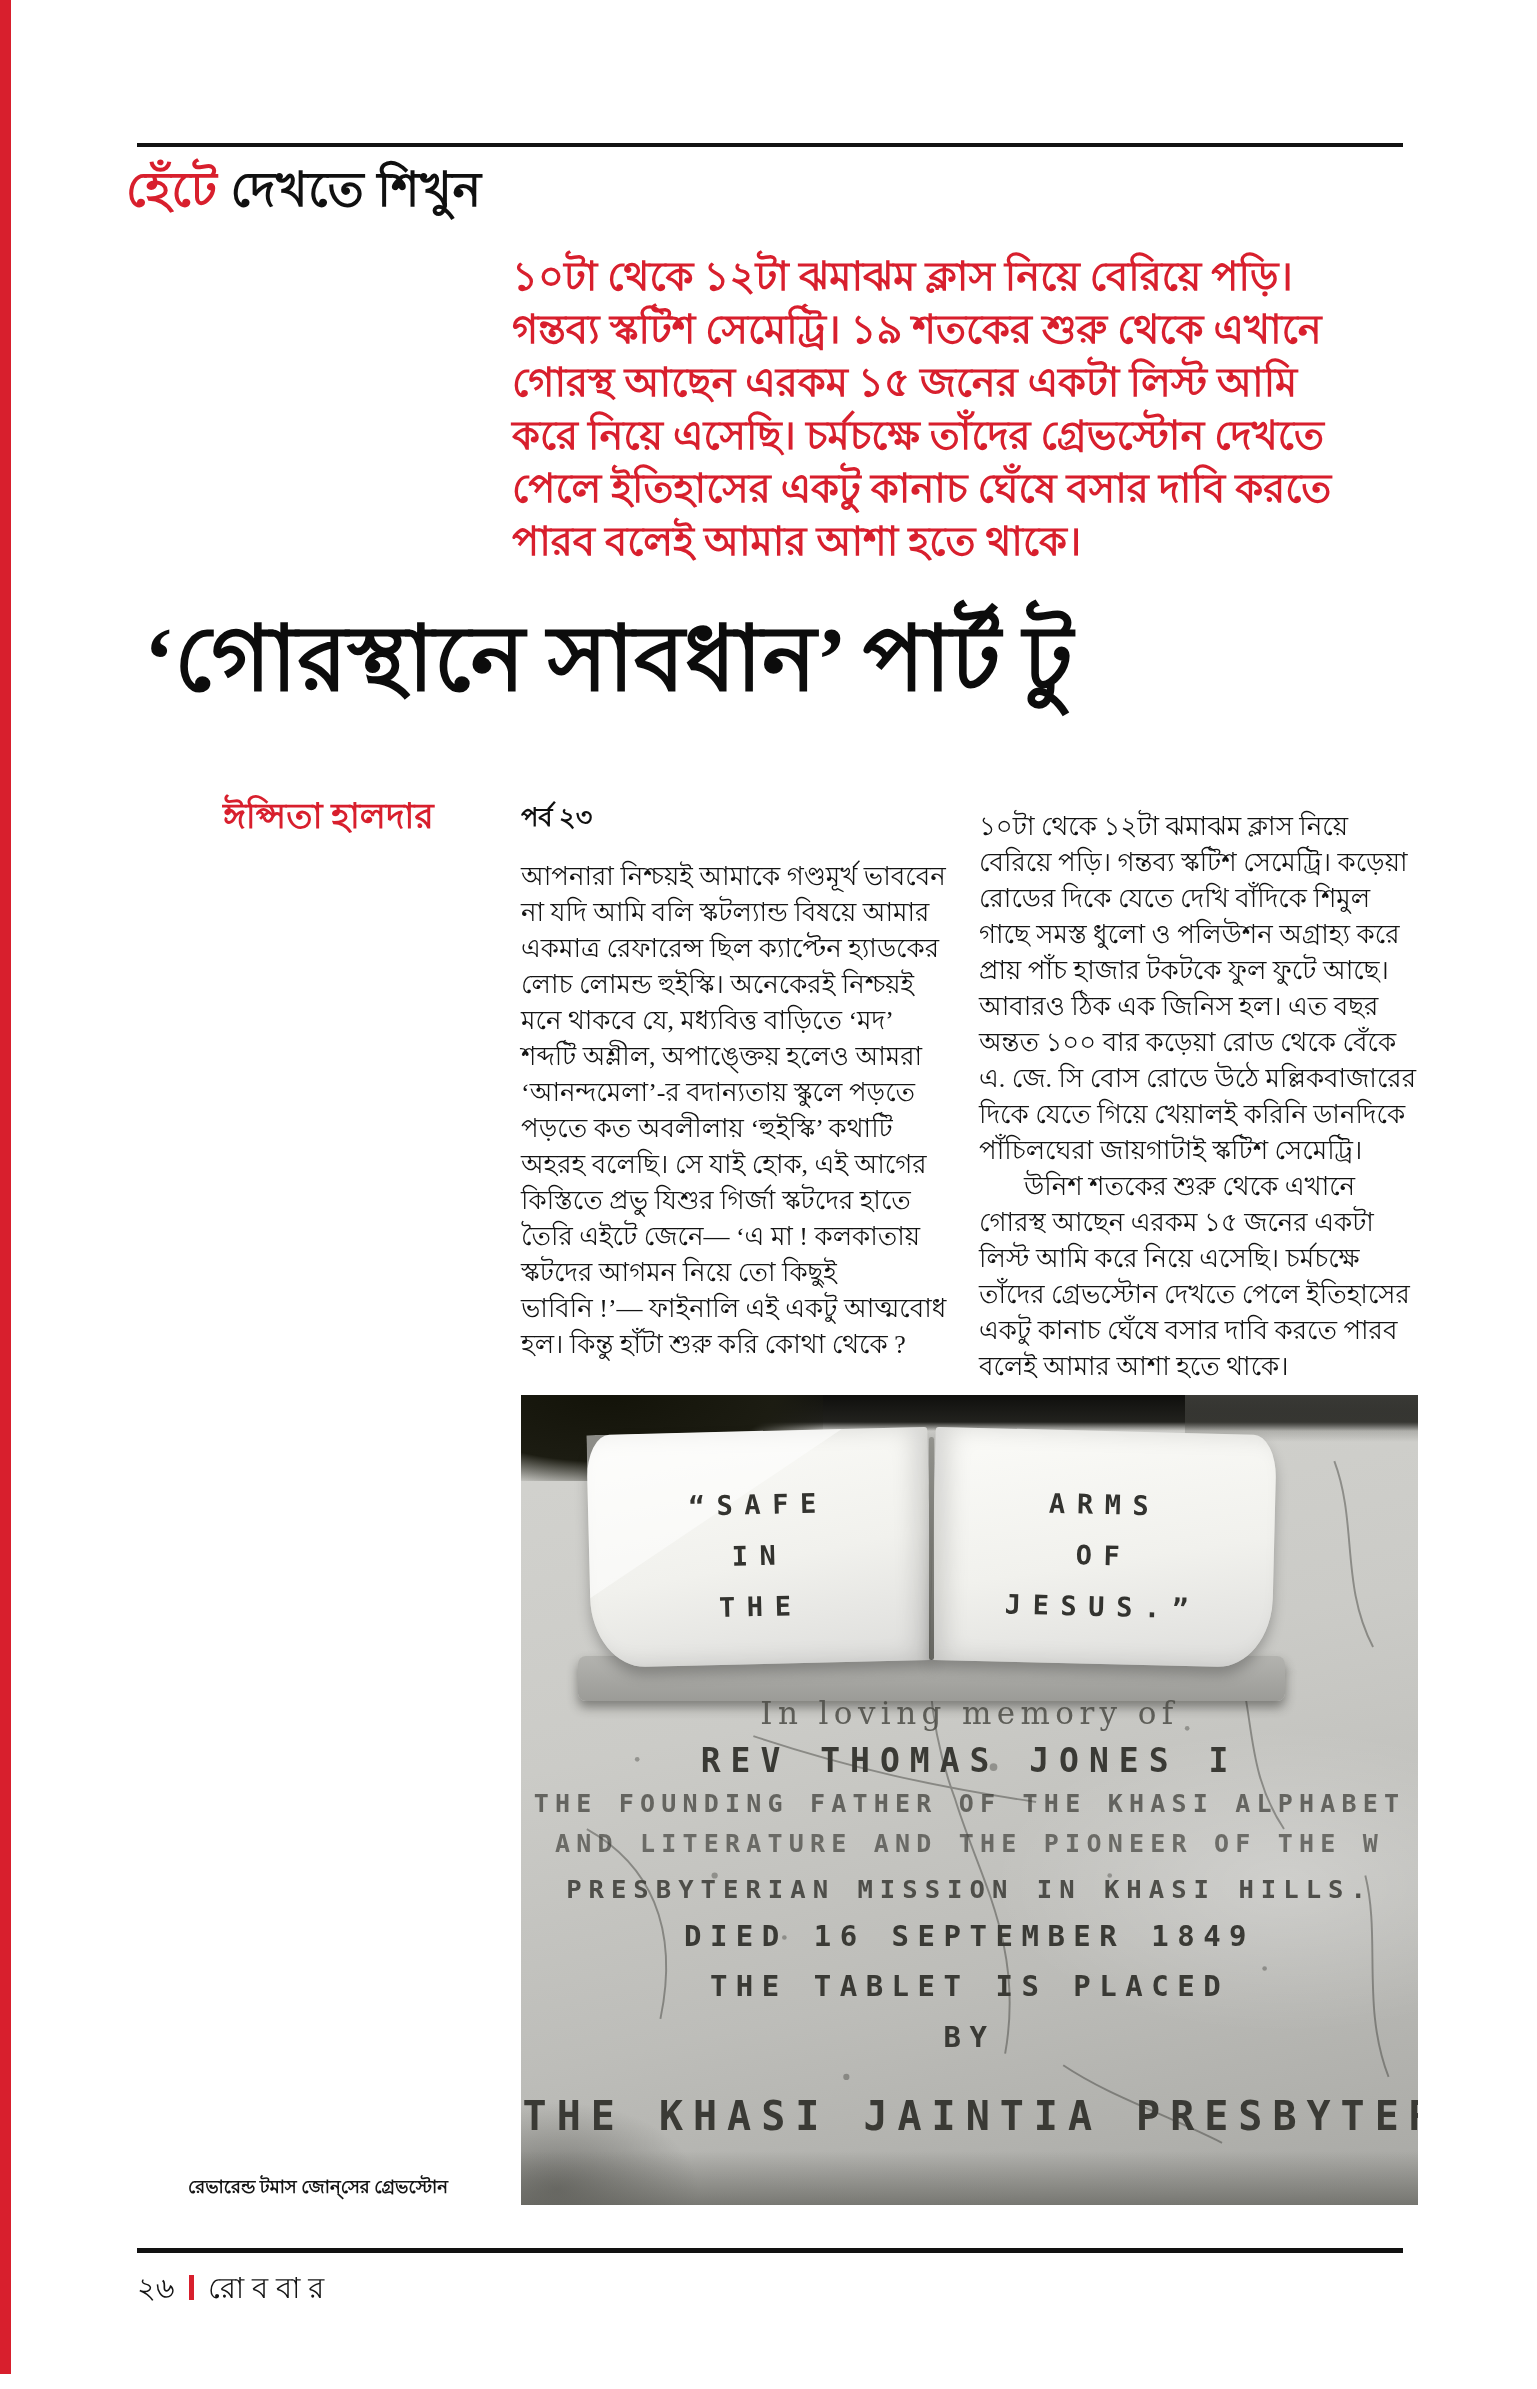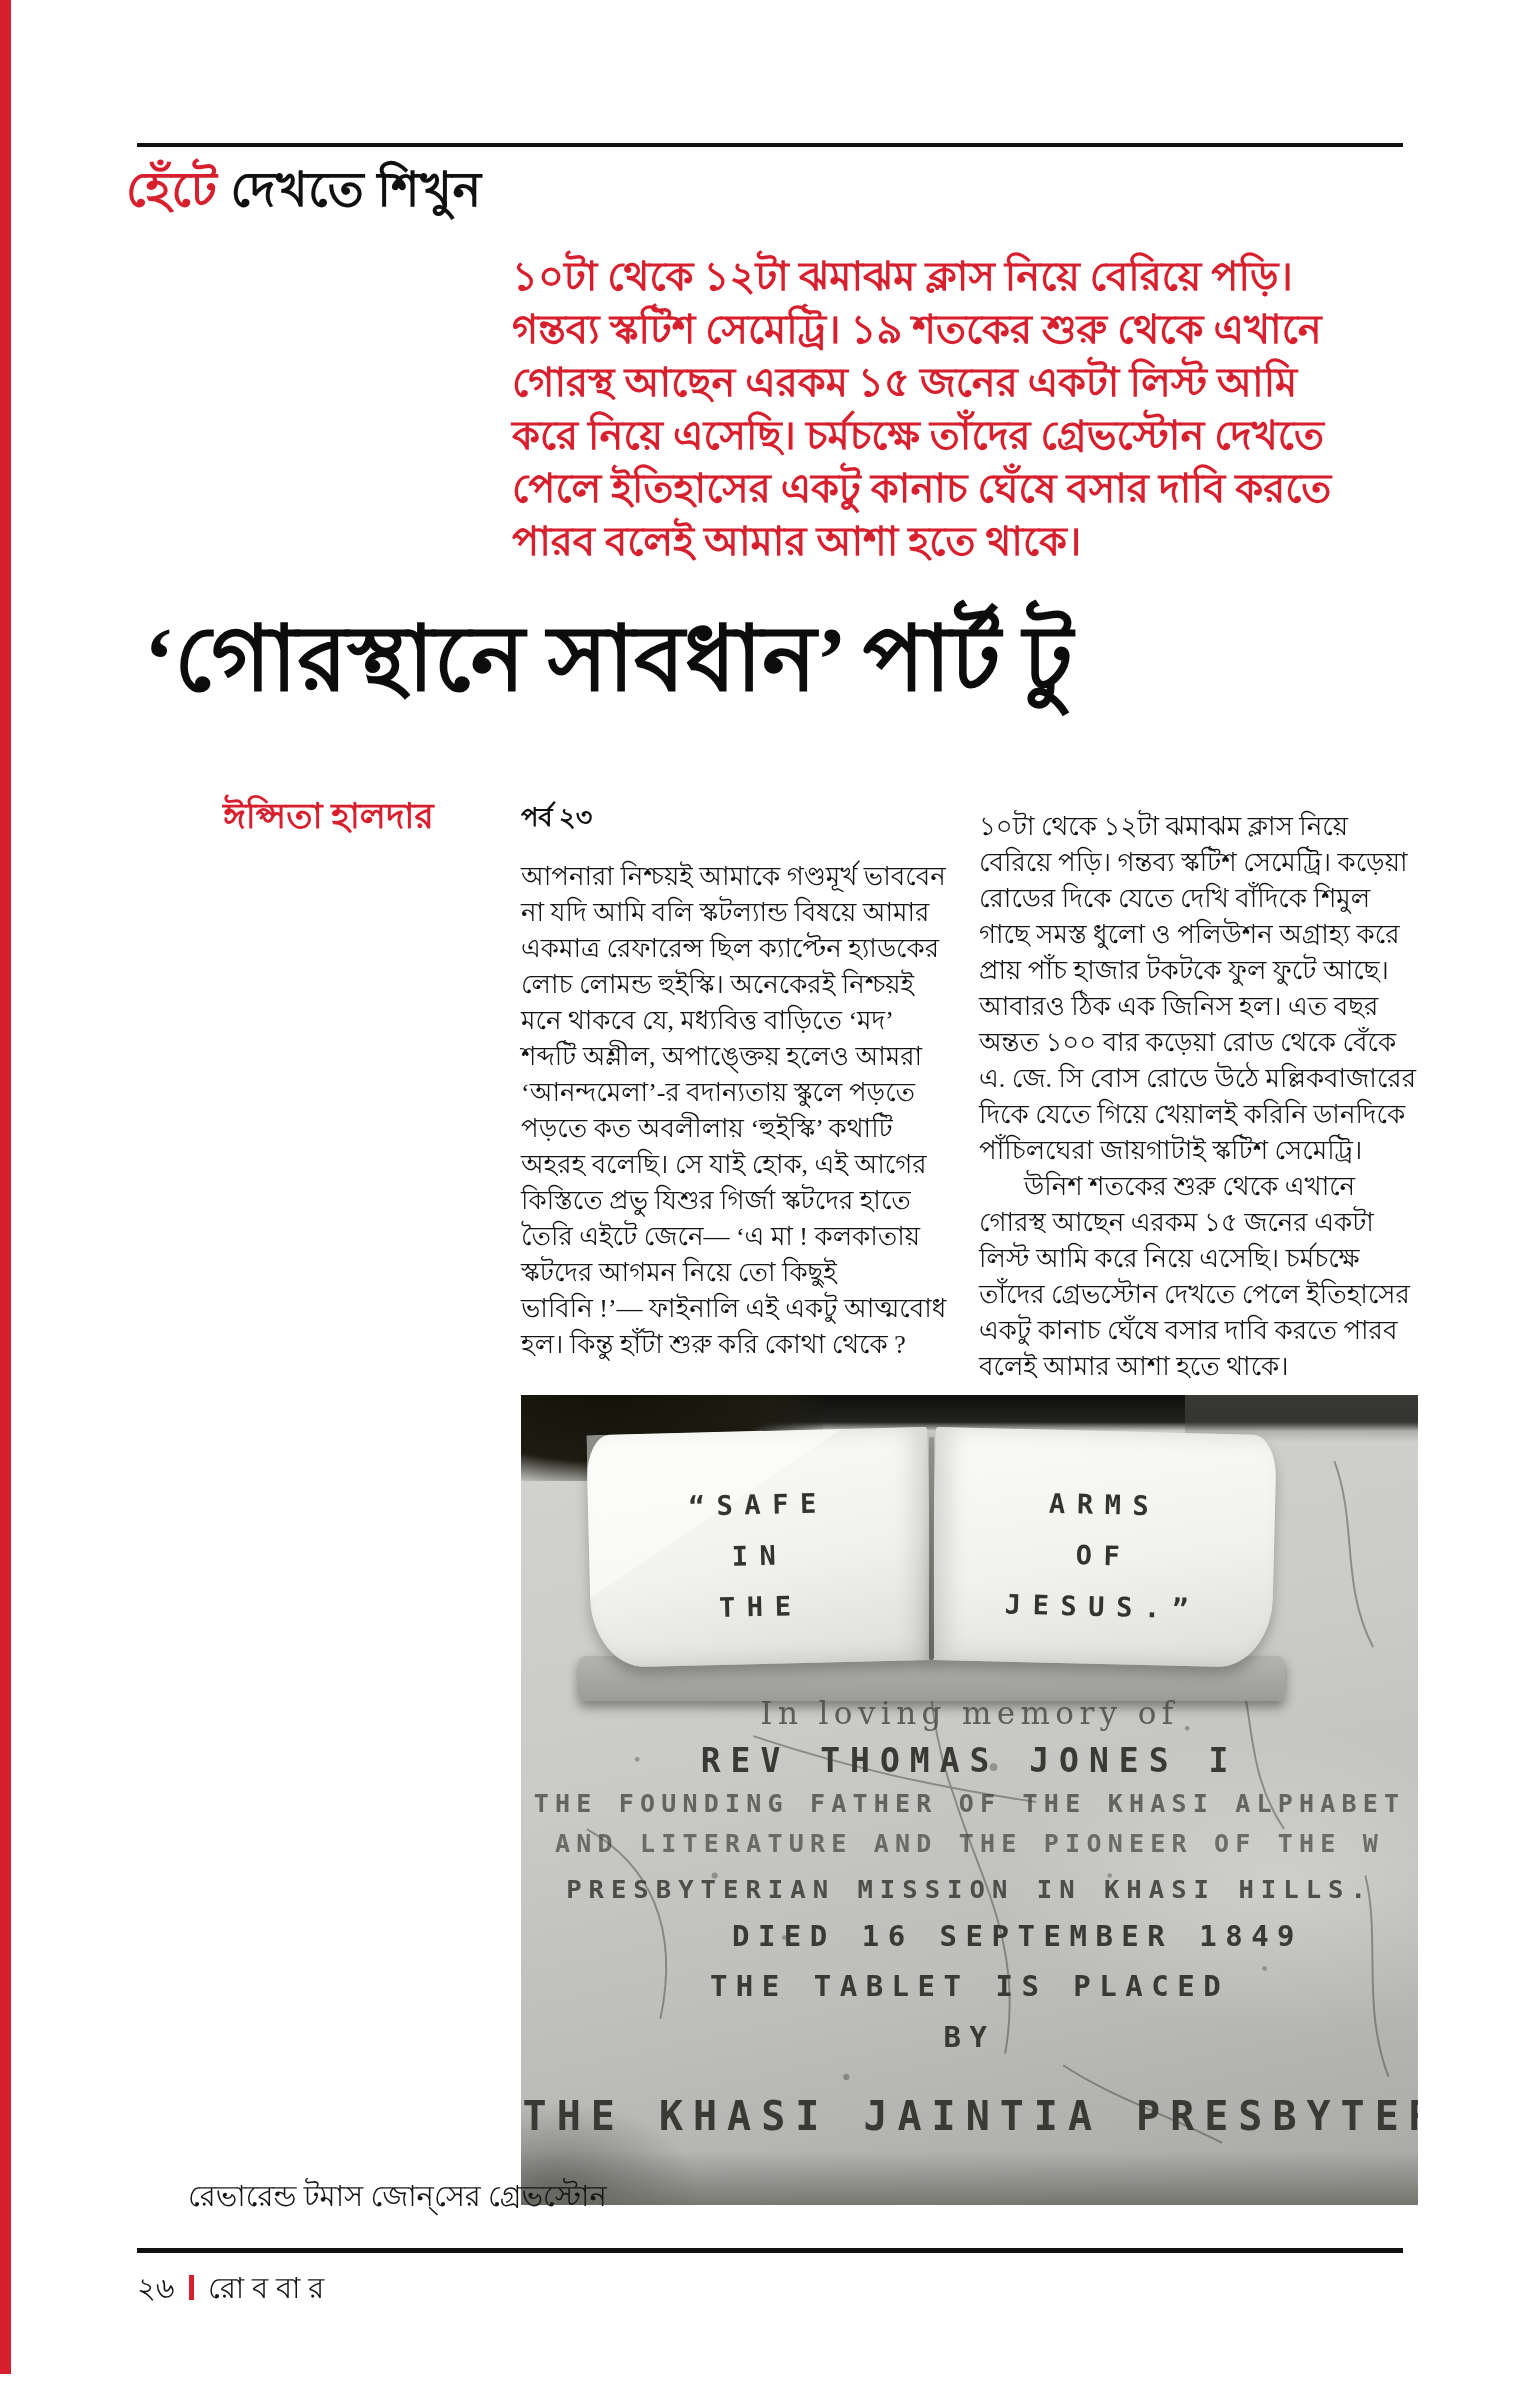--- a/index.html
+++ b/index.html
@@ -67,28 +67,28 @@
   .pg-text-right{ right:0; transform:rotate(1.4deg); }
 
   .insc{ position:absolute; left:50%; transform:translateX(-50%); white-space:nowrap;
       font-family:"DejaVu Sans Mono",monospace; font-weight:bold; color:#3a3a35; }
   .i0{ top:300px; font-family:"DejaVu Serif",serif; font-weight:normal;
       font-size:31px; letter-spacing:5.4px; color:#4c4c46; opacity:.85; }
   .i1{ top:346px; font-size:33px; letter-spacing:10px; }
   .i2{ top:394px; font-size:25px; letter-spacing:6.2px; opacity:.7; }
   .i3{ top:434px; font-size:25px; letter-spacing:6.2px; opacity:.65; }
   .i4{ top:479px; font-size:25.6px; letter-spacing:7px; opacity:.85; }
-  .i5{ top:524px; font-size:29px; letter-spacing:8.5px;margin-left:48px; }
+  .i5{ top:524px; font-size:29px; letter-spacing:8.5px; }
   .i6{ top:574px; font-size:29px; letter-spacing:8.5px; }
   .i7{ top:625px; font-size:29px; letter-spacing:8.5px; }
   .i8{ top:698px; left:1.6px; transform:none; font-size:40px; letter-spacing:10px; }
 
   .cracks{ position:absolute; left:0; top:0; }
 
-  .caption{ position:absolute; left:188px; top:2173px; font-size:29px; color:#141414; white-space:nowrap; }
+  .caption{ position:absolute; left:188px; top:2173px; font-size:18px; color:#141414; white-space:nowrap;font-weight:bold; }
 
   .footer-rule{ position:absolute; left:137px; top:2248px; width:1266px; height:4.7px; background:#121212; }
   .footer{ position:absolute; left:137px; top:2265px; font-size:29px; color:#141414; white-space:nowrap; }
   .footer .sep{ display:inline-block; width:5.4px; height:25px; background:var(--red); margin:0 14px; vertical-align:-2.3px; }
   .footer .brand{ letter-spacing:7.8px; }
 </style>
 </head>
 <body>
 
 <div class="page">

